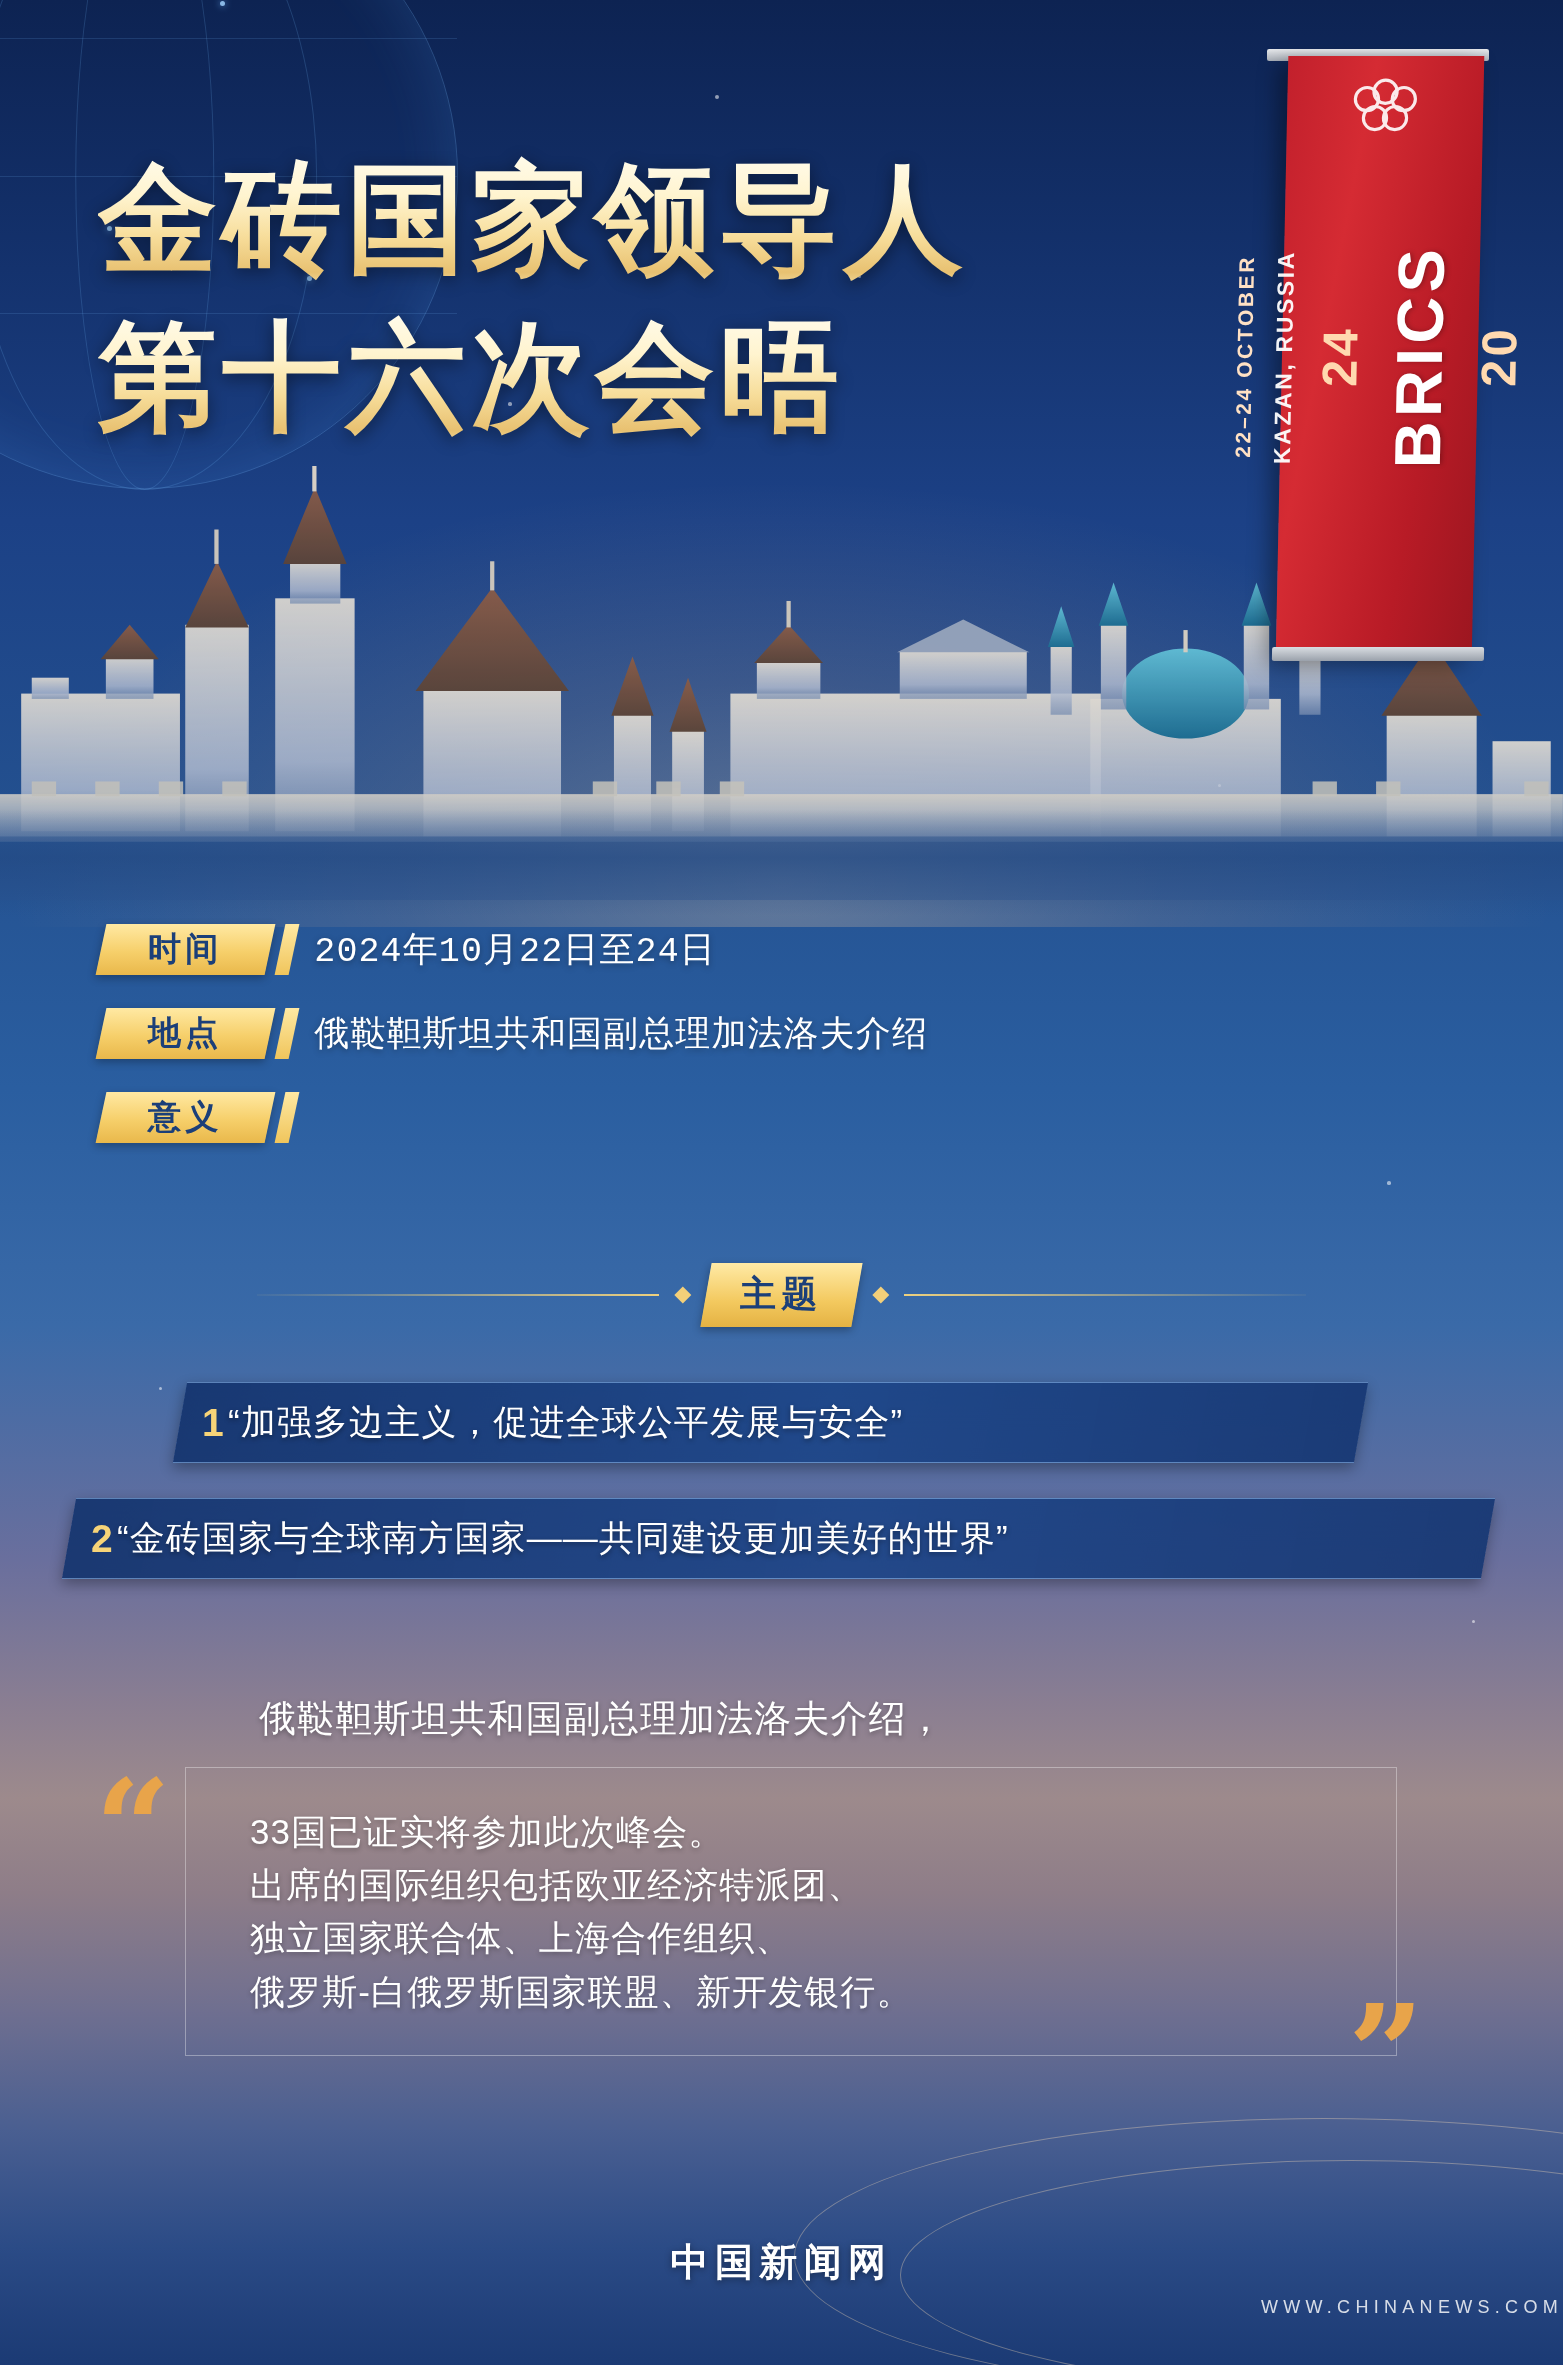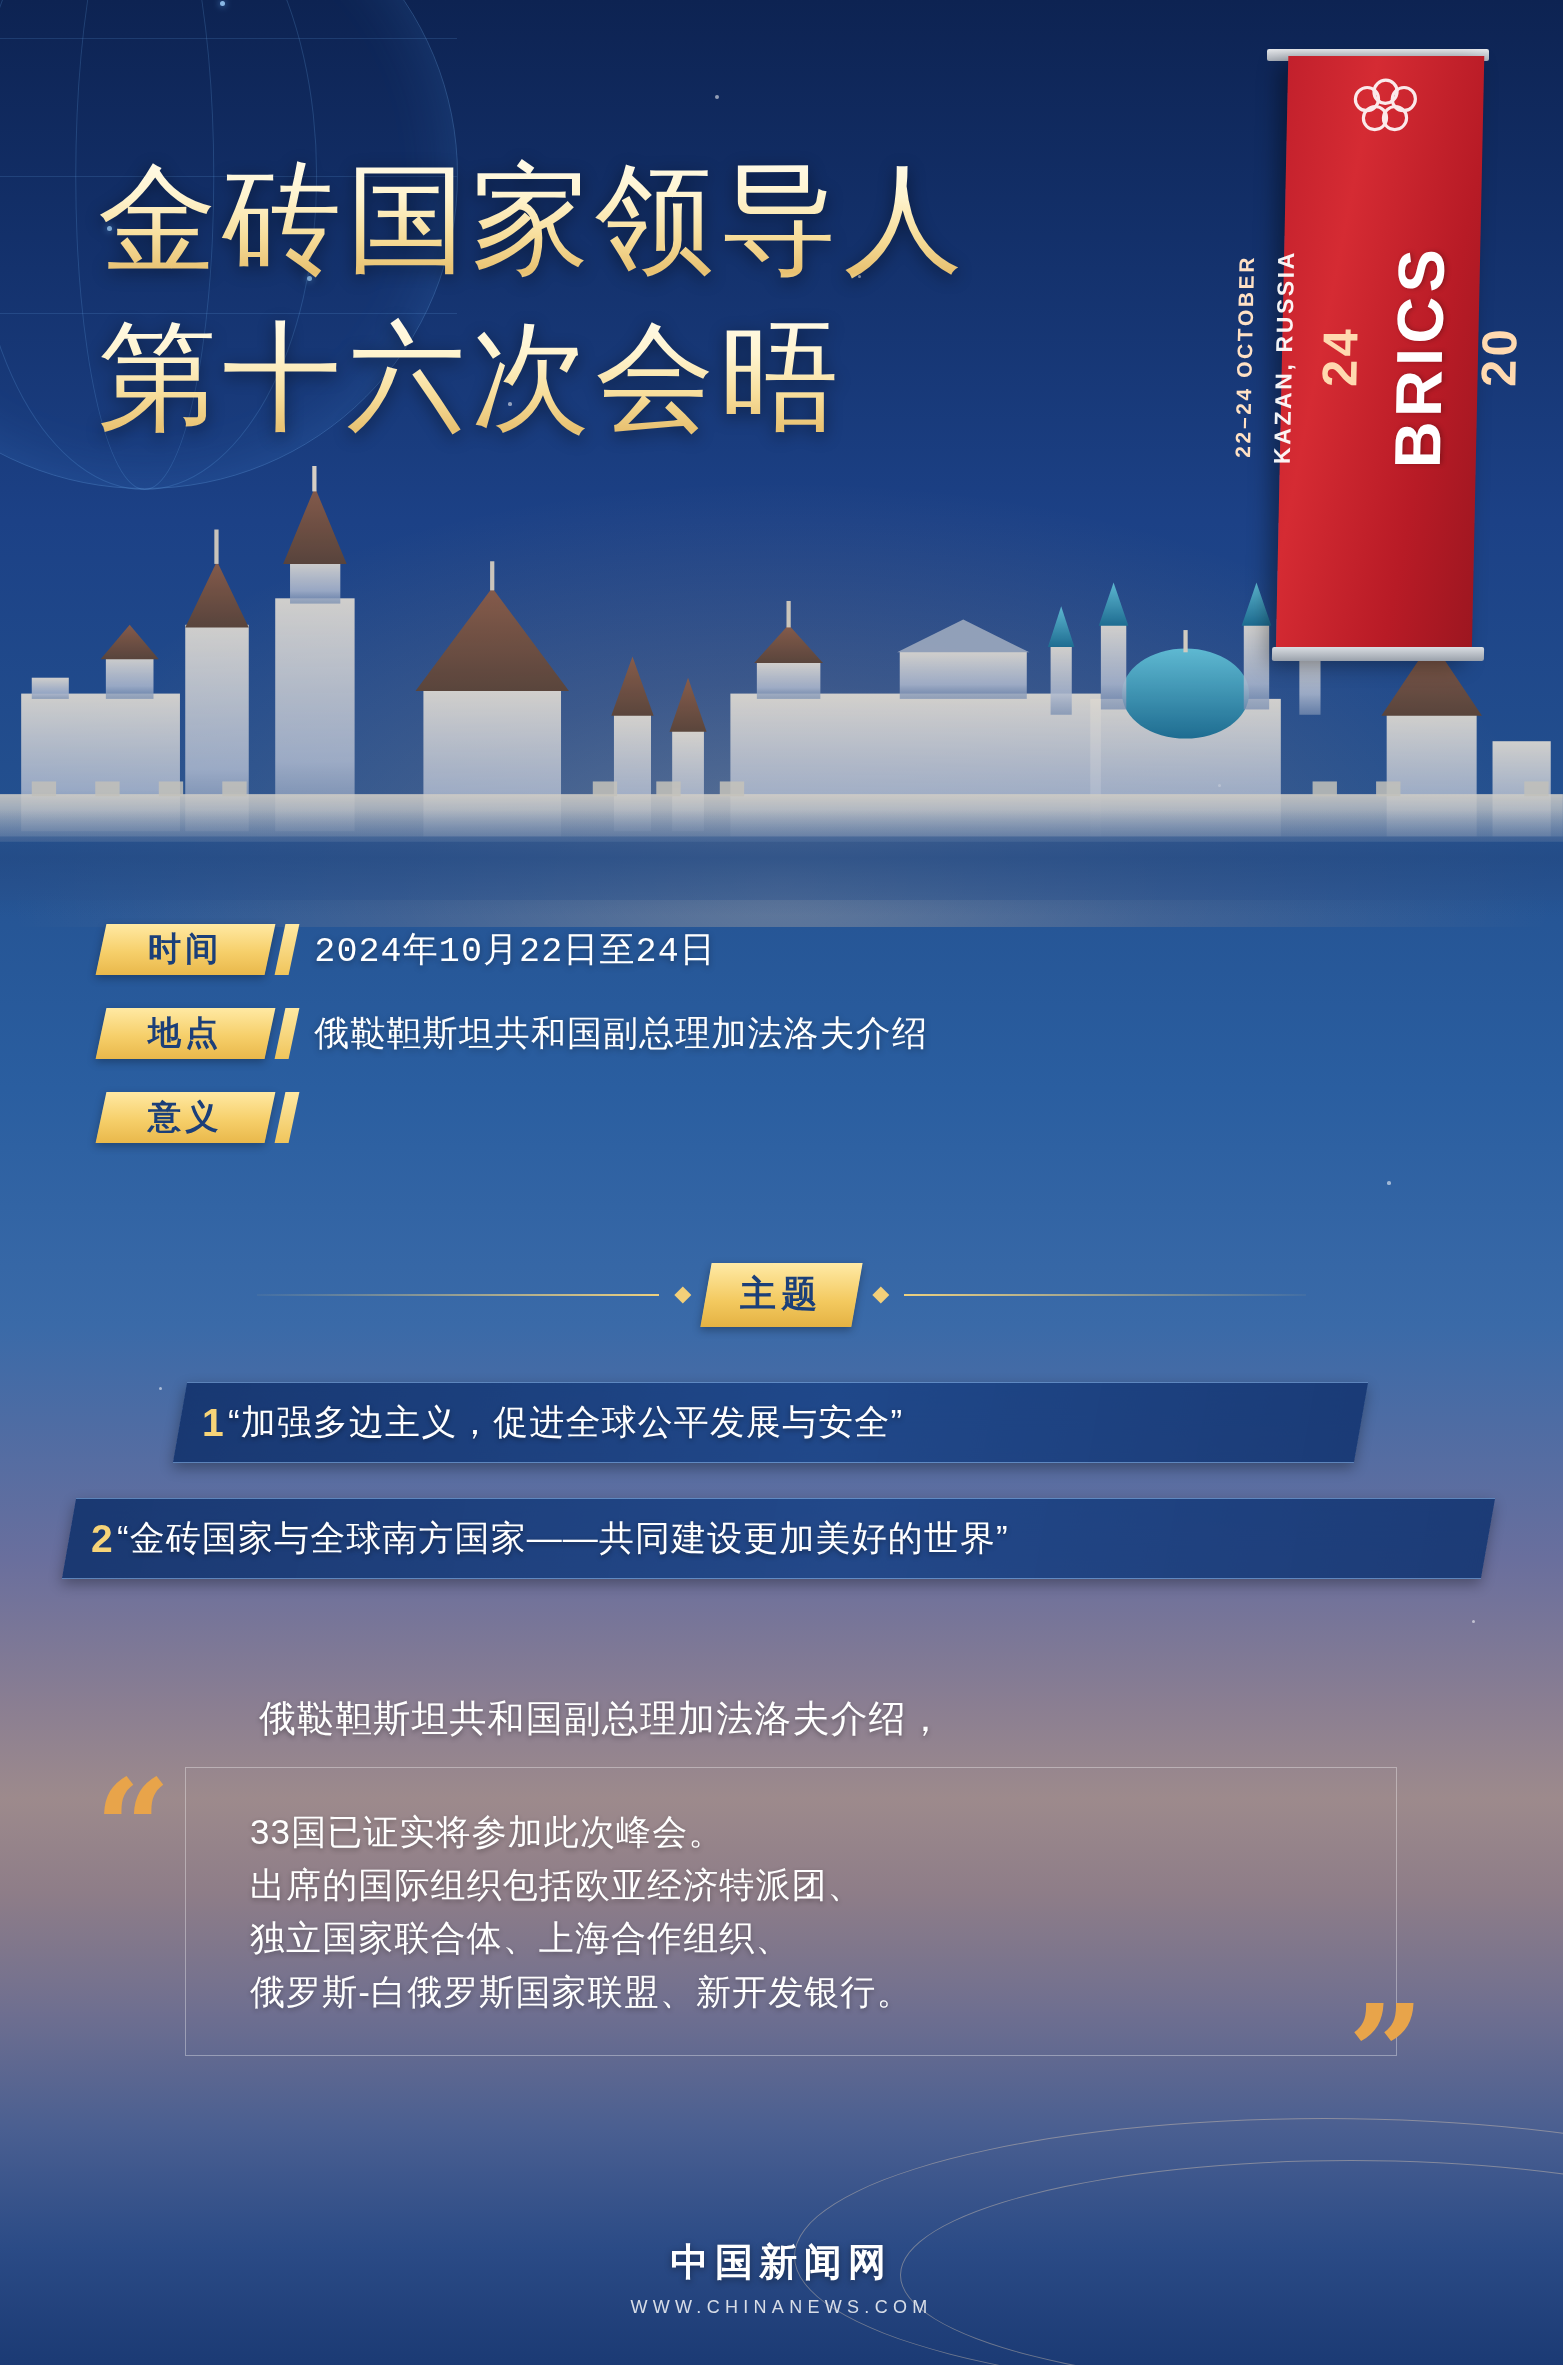--- a/index.html
+++ b/index.html
@@ -110,21 +110,21 @@
 
   
   .title-block {
     position: absolute;
     left: 98px;
     top: 143px;
     width: 1271px;
   }
   .title-line {
     font-family: "DejaVu Sans", "Liberation Sans", sans-serif;
-    font-weight: normal;
+    font-weight: bold;
     font-size: 119px;
     line-height: 1.28;
     letter-spacing: 5.3px;
     background: linear-gradient(180deg, #fffdf3 0%, #fff4cf 35%, #f7dd9a 62%, #e8c171 85%, #f6e6b4 100%);
     -webkit-background-clip: text;
     background-clip: text;
     color: transparent;
     -webkit-text-fill-color: transparent;
     filter: drop-shadow(0 4.2px 8.5px rgba(0,0,0,0.45));
   }
@@ -387,20 +387,21 @@
     font-weight: bold;
     color: #ffffff;
     letter-spacing: 6.4px;
     text-shadow: 0 2.1px 7.4px rgba(0,0,0,0.4);
   }
   .footer-url {
     margin-top: 9.5px;
     font-size: 18px;
     color: rgba(255,255,255,0.82);
     letter-spacing: 5.3px;
+    text-align: right;
   }
 
   
   .streak {
     position: absolute;
     border-radius: 50%;
     border: 1.1px solid rgba(255,225,185,0.35);
     filter: blur(0.5px);
   }
 </style>

